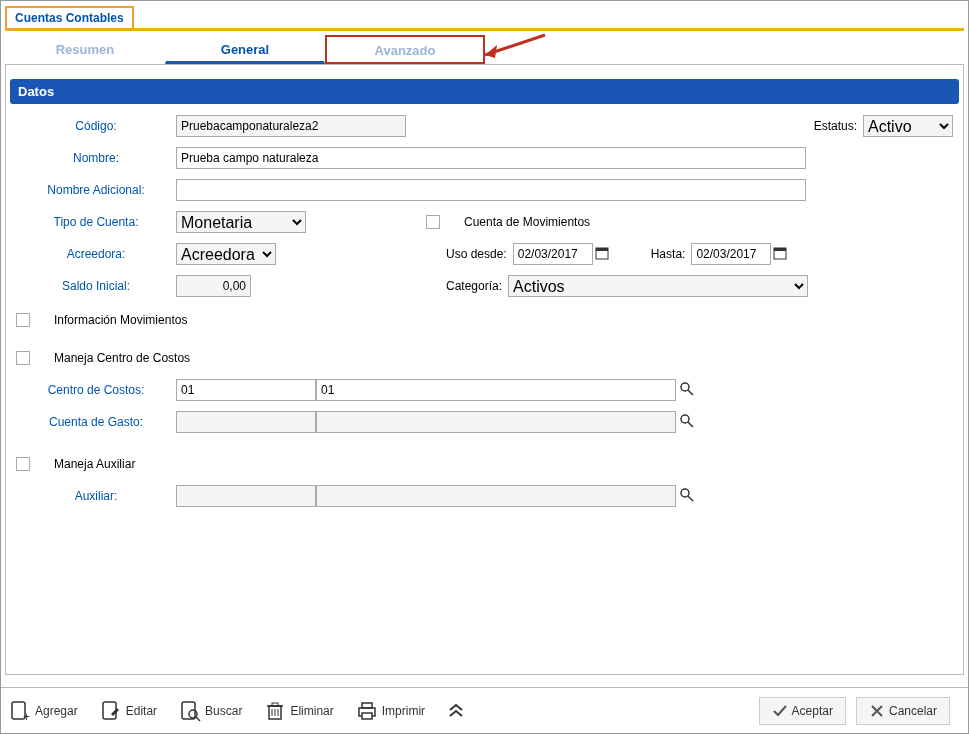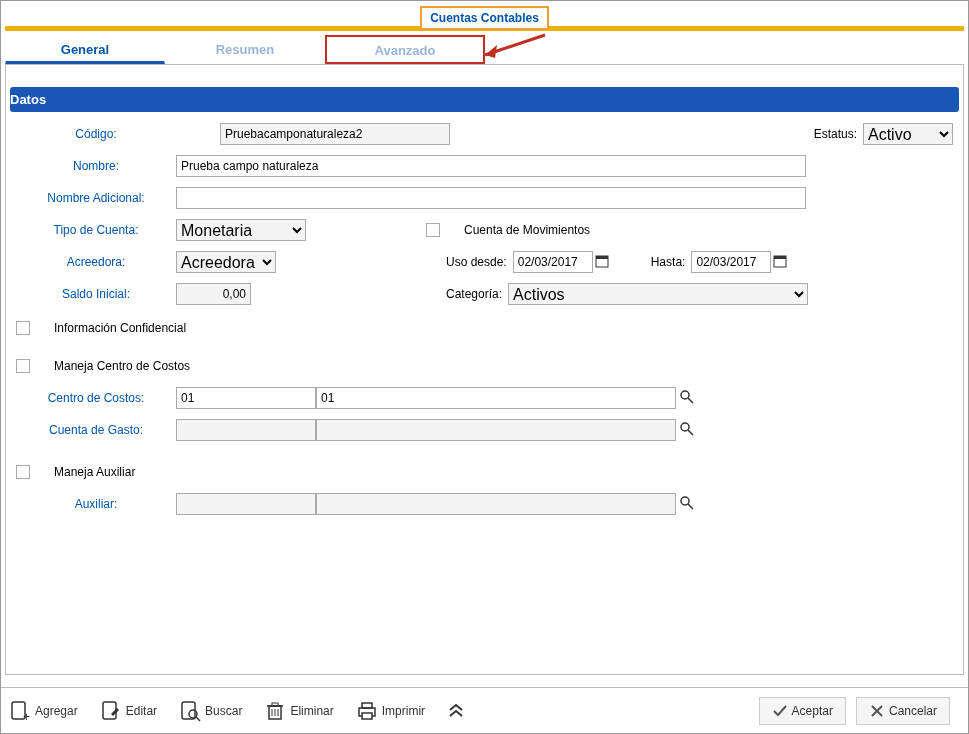--- a/index.html
+++ b/index.html
@@ -1,27 +1,27 @@
 <!DOCTYPE html>
 <html><head>
 <meta charset="utf-8">
 <style>
 * { box-sizing: border-box; margin: 0; padding: 0; }
 body { font-family: Verdana, Arial, sans-serif; font-size: 12px; color: #333; background: #fff; }
 .frame { width: 969px; height: 734px; border: 1px solid #999; position: relative; padding: 4px; background: #fff; }
-.page-tabs { border-bottom: 5px solid #eab308; height: 26px; text-align: center; }
+.page-tabs { border-bottom: 3px solid #eab308; height: 26px; }
 .page-tab { display: inline-block; border: 2px solid #f0a030; background: #fff; padding: 3px 8px; color: #0055aa; font-weight: bold; font-size: 12px; position: relative; top: 1px; }
 .subtabs { border-bottom: 1px solid #bbb; height: 30px; margin-top: 4px; display: flex; position: relative; }
 .subtab { width: 160px; text-align: center; padding: 6px 0; color: #0055aa; font-weight: bold; font-size: 13px; cursor: pointer; border: 1px solid transparent; }
 .subtab.active { border-bottom: 3px solid #1a56b4; color: #0055aa; }
 .subtab.inactive { color: #9bb5d9; }
 .subtab.highlight { border: 2px solid #c03020; }
 .arrow { position: absolute; left: 470px; top: -5px; }
 .content { border: 1px solid #bbb; border-top: none; padding: 0; height: 610px; overflow-y: scroll; position: relative; }
-.section-hdr { background: #1a56b4; color: #fff; padding: 5px 0; font-weight: bold; font-size: 13px; border-radius: 3px; margin: 22px 4px 10px; }
+.section-hdr { background: #1a56b4; color: #fff; padding: 5px 8px; font-weight: bold; font-size: 13px; border-radius: 3px; margin: 14px 4px 10px; }
 .form-area { padding: 0 10px; }
 .row { display: flex; align-items: center; margin-bottom: 8px; min-height: 24px; }
 .lbl { color: #0055aa; width: 160px; flex-shrink: 0; text-align: center; }
 .lbl-sm { color: #000000; margin-right: 6px; flex-shrink: 0; padding-left: 20px; }
 .txt { border: 1px solid #aaa; height: 22px; padding: 2px 4px; font-family: inherit; font-size: 12px; background: #fff; }
 .txt.ro { background: #f4f4f4; }
 .sel { border: 1px solid #aaa; height: 22px; font-family: inherit; font-size: 16px; background: #f4f4f4; }
 .chk { width: 14px; height: 14px; border: 1px solid #aaa; display: inline-block; vertical-align: middle; margin-right: 4px; background: #fff; }
 .ta { border: 1px solid #aaa; width: 630px; height: 52px; resize: both; font-family: inherit; font-size: 12px; padding: 3px; background: #f4f4f4; }
 .spacer { flex: 1; }
@@ -35,34 +35,34 @@
 .right-align { margin-left: auto; display: flex; }
 </style>
 </head>
 <body>
 
 <div class="frame">
   <div class="page-tabs">
     <span class="page-tab">Cuentas Contables</span>
   </div>
   <div class="subtabs">
+    <div class="subtab inactive">Resumen</div>
     <div class="subtab active">General</div>
-    <div class="subtab inactive">Resumen</div>
     <div class="subtab inactive highlight">Avanzado</div>
     <svg class="arrow" width="80" height="40">
       <line x1="70" y1="5" x2="10" y2="25" stroke="#c03020" stroke-width="3"></line>
       <polygon points="10,25 22,15 20,28" fill="#c03020"></polygon>
     </svg>
   </div>
   <div class="content">
     <div class="section-hdr">Datos</div>
     <div class="form-area">
       <div class="row">
         <span class="lbl">Código:</span>
-        <input class="txt ro" style="width: 230px; margin-left: 44px;" readonly="" value="Pruebacamponaturaleza2">
+        <input class="txt ro" style="width: 230px;" readonly="" value="Pruebacamponaturaleza2">
         <div class="spacer"></div>
         <span class="lbl-sm">Estatus:</span>
         <select class="sel" style="width:90px"><option>Activo</option></select>
       </div>
       <div class="row">
         <span class="lbl">Nombre:</span>
         <input class="txt" style="width: 630px;" value="Prueba campo naturaleza">
       </div>
       <div class="row">
         <span class="lbl">Nombre Adicional:</span>
@@ -94,21 +94,21 @@
       </div>
       <div class="row">
         <span class="lbl">Saldo Inicial:</span>
         <input class="txt ro" style="width: 75px; text-align: right;" readonly="" value="0,00">
         <div style="width:175px"></div>
         <span class="lbl-sm">Categoría:</span>
         <select class="sel" style="width:300px"><option>Activos</option></select>
       </div>
       <div class="row" style="margin-top:10px;margin-bottom:14px">
         <span class="chk"></span>
-        <span class="lbl-sm">Información Confidencial</span>
+        <span class="lbl-sm">Información Movimientos</span>
       </div>
     </div>
 
     <div class="form-area">
       <div class="row" style="margin-top:10px">
         <span class="chk"></span>
         <span class="lbl-sm">Maneja Centro de Costos</span>
       </div>
       <div class="row">
         <span class="lbl">Centro de Costos:</span>

